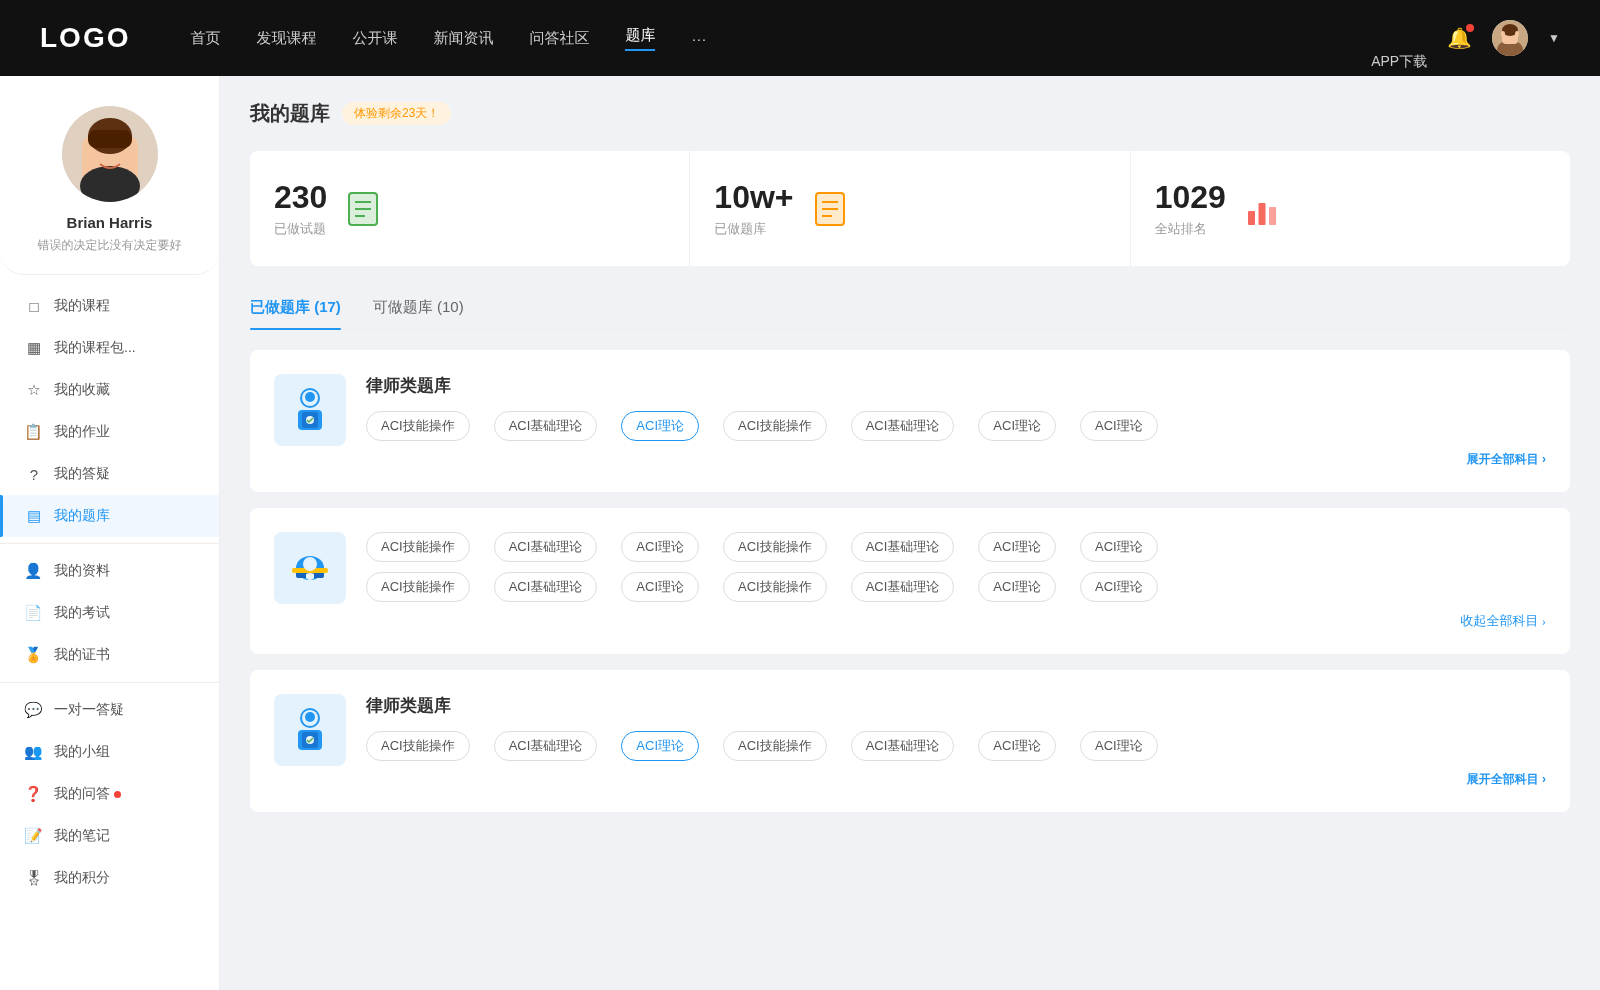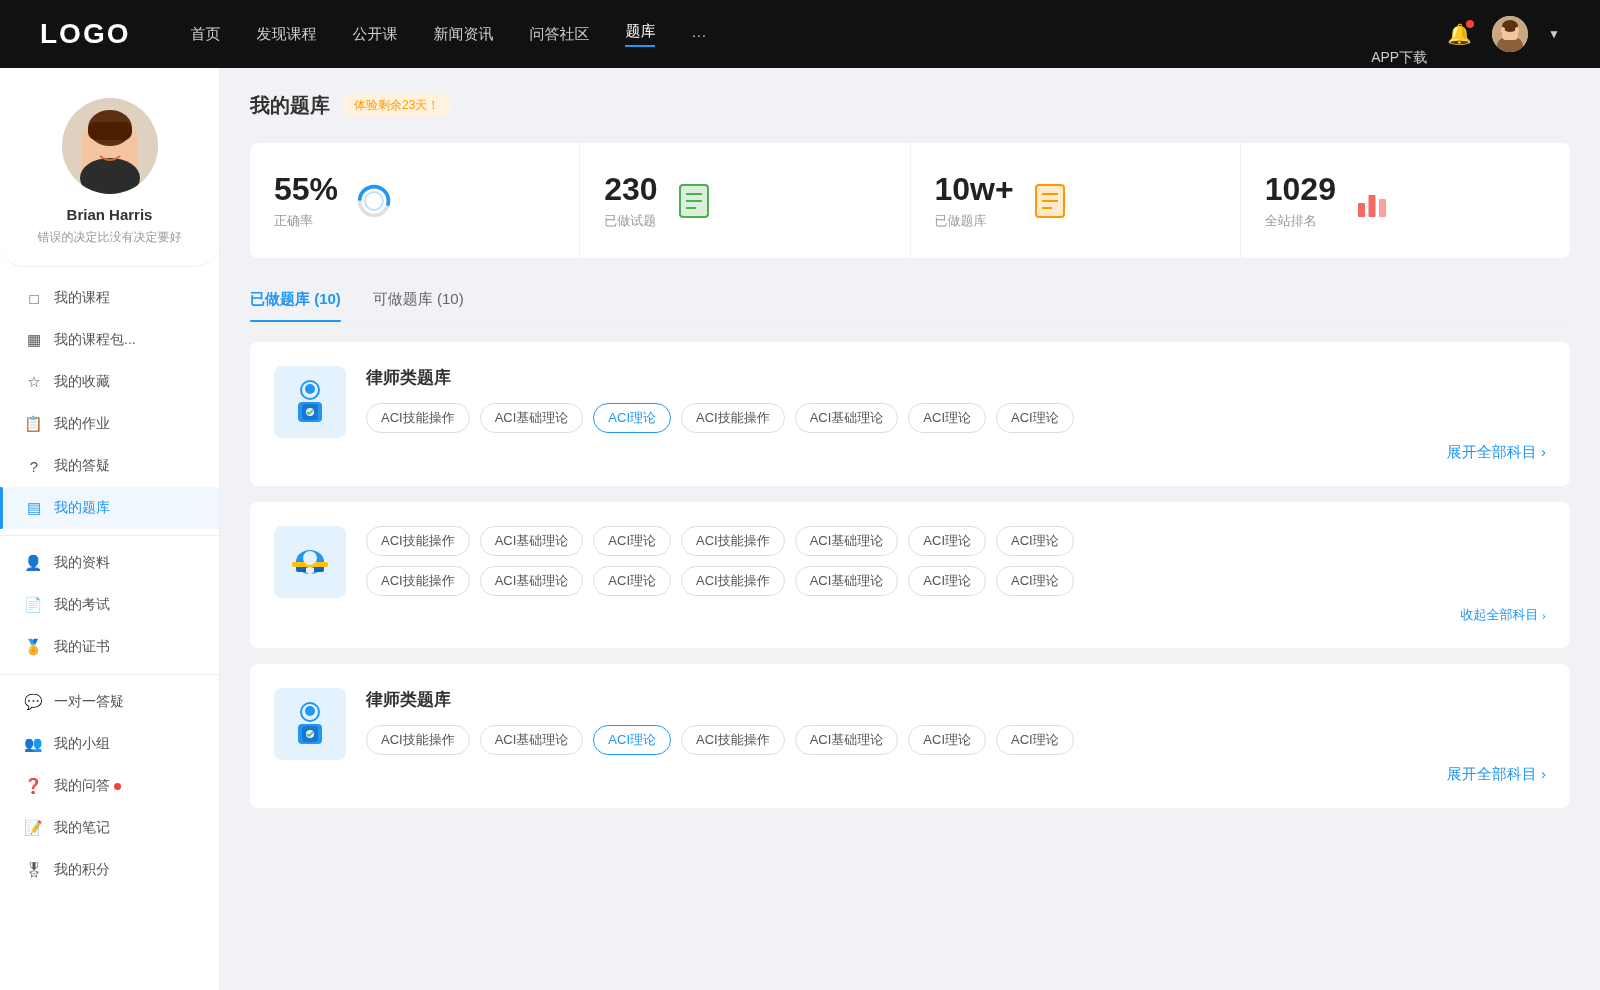--- a/index.html
+++ b/index.html
@@ -1,21 +1,21 @@
 <!DOCTYPE html>
 <html><head>
   <meta charset="utf-8">
   <style>
     * { box-sizing: border-box; margin: 0; padding: 0; }
     body { font-family: -apple-system, BlinkMacSystemFont, "PingFang SC", "Microsoft YaHei", sans-serif; background: #f0f2f5; }
 
     
     .topnav {
       background: #111;
-      height: 68px;
+      height: 76px;
       display: flex;
       align-items: center;
       padding: 16px 40px;
       position: relative;
     }
     .topnav-logo {
       color: #fff;
       font-size: 28px;
       font-weight: 900;
       letter-spacing: 2px;
@@ -262,44 +262,45 @@
     .qbank-content { flex: 1; }
     .qbank-title {
       font-size: 17px;
       font-weight: 600;
       color: #333;
       margin-bottom: 14px;
     }
     .tags-row {
       display: flex;
       flex-wrap: wrap;
-      gap: 10px;
+      gap: 24px;
       margin-bottom: 10px;
       text-align: center;
     }
     .tag {
       padding: 5px 14px;
       border-radius: 20px;
       font-size: 13px;
       border: 1px solid #ddd;
       color: #555;
       cursor: pointer;
       background: #fff;
     }
     .tag.active-tag {
       border-color: #2196f3;
       color: #2196f3;
       background: #fff;
     }
     .expand-link {
       color: #2196f3;
-      font-size: 15px;
+      font-size: 12px;
       cursor: pointer;
       text-align: right;
       margin-top: 6px;
+      font-weight: bold;
     }
     .collapse-link {
       color: #2196f3;
       font-size: 13px;
       cursor: pointer;
       text-align: right;
       margin-top: 6px;
       font-family: Liberation Serif, serif;
     }
 
@@ -437,33 +438,20 @@
 
   <main class="main-content">
 
     <div class="page-header">
       <h1 class="page-title">我的题库</h1>
       <span class="trial-badge">体验剩余23天！</span>
     </div>
 
     <div class="stats-row">
 
-      <div class="stat-item">
-        <div class="stat-text">
-          <span class="stat-value">55%</span>
-          <span class="stat-label">正确率</span>
-        </div>
-        <div class="stat-icon-wrap">
-          <svg class="pie-icon" viewBox="0 0 40 40" xmlns="http://www.w3.org/2000/svg">
-            <circle cx="20" cy="20" r="16" fill="none" stroke="#e0e0e0" stroke-width="4"></circle>
-            <circle cx="20" cy="20" r="16" fill="none" stroke="#2196f3" stroke-width="4" stroke-dasharray="55.3 45.2" stroke-dashoffset="25" transform="rotate(-90 20 20)"></circle>
-            <circle cx="20" cy="20" r="10" fill="none" stroke="#2196f3" stroke-width="2" opacity="0.3"></circle>
-          </svg>
-        </div>
-      </div>
 
       <div class="stat-item">
         <div class="stat-text">
           <span class="stat-value">230</span>
           <span class="stat-label">已做试题</span>
         </div>
         <div class="stat-icon-wrap">
           <svg viewBox="0 0 36 36" width="36" height="36" xmlns="http://www.w3.org/2000/svg">
             <rect x="4" y="2" width="28" height="32" rx="3" fill="#4caf50" opacity="0.2"></rect>
             <rect x="4" y="2" width="28" height="32" rx="3" fill="none" stroke="#4caf50" stroke-width="2"></rect>
@@ -499,21 +487,21 @@
           <svg viewBox="0 0 36 36" width="36" height="36" xmlns="http://www.w3.org/2000/svg">
             <rect x="4" y="20" width="7" height="14" rx="1" fill="#f44336" opacity="0.8"></rect>
             <rect x="14.5" y="12" width="7" height="22" rx="1" fill="#f44336" opacity="0.8"></rect>
             <rect x="25" y="16" width="7" height="18" rx="1" fill="#f44336" opacity="0.5"></rect>
           </svg>
         </div>
       </div>
     </div>
 
     <div class="tabs">
-      <div class="tab active">已做题库 (10)</div>
+      <div class="tab active">已做题库 (17)</div>
       <div class="tab">可做题库 (10)</div>
     </div>
 
     <div class="qbank-card">
       <div class="qbank-icon-wrap">
         <svg class="lawyer-svg" viewBox="0 0 52 52" xmlns="http://www.w3.org/2000/svg">
           <circle cx="26" cy="14" r="10" fill="#2196f3"></circle>
           <rect x="14" y="26" width="24" height="20" rx="4" fill="#2196f3"></rect>
           <circle cx="26" cy="14" r="8" fill="#e3f2fd"></circle>
 

